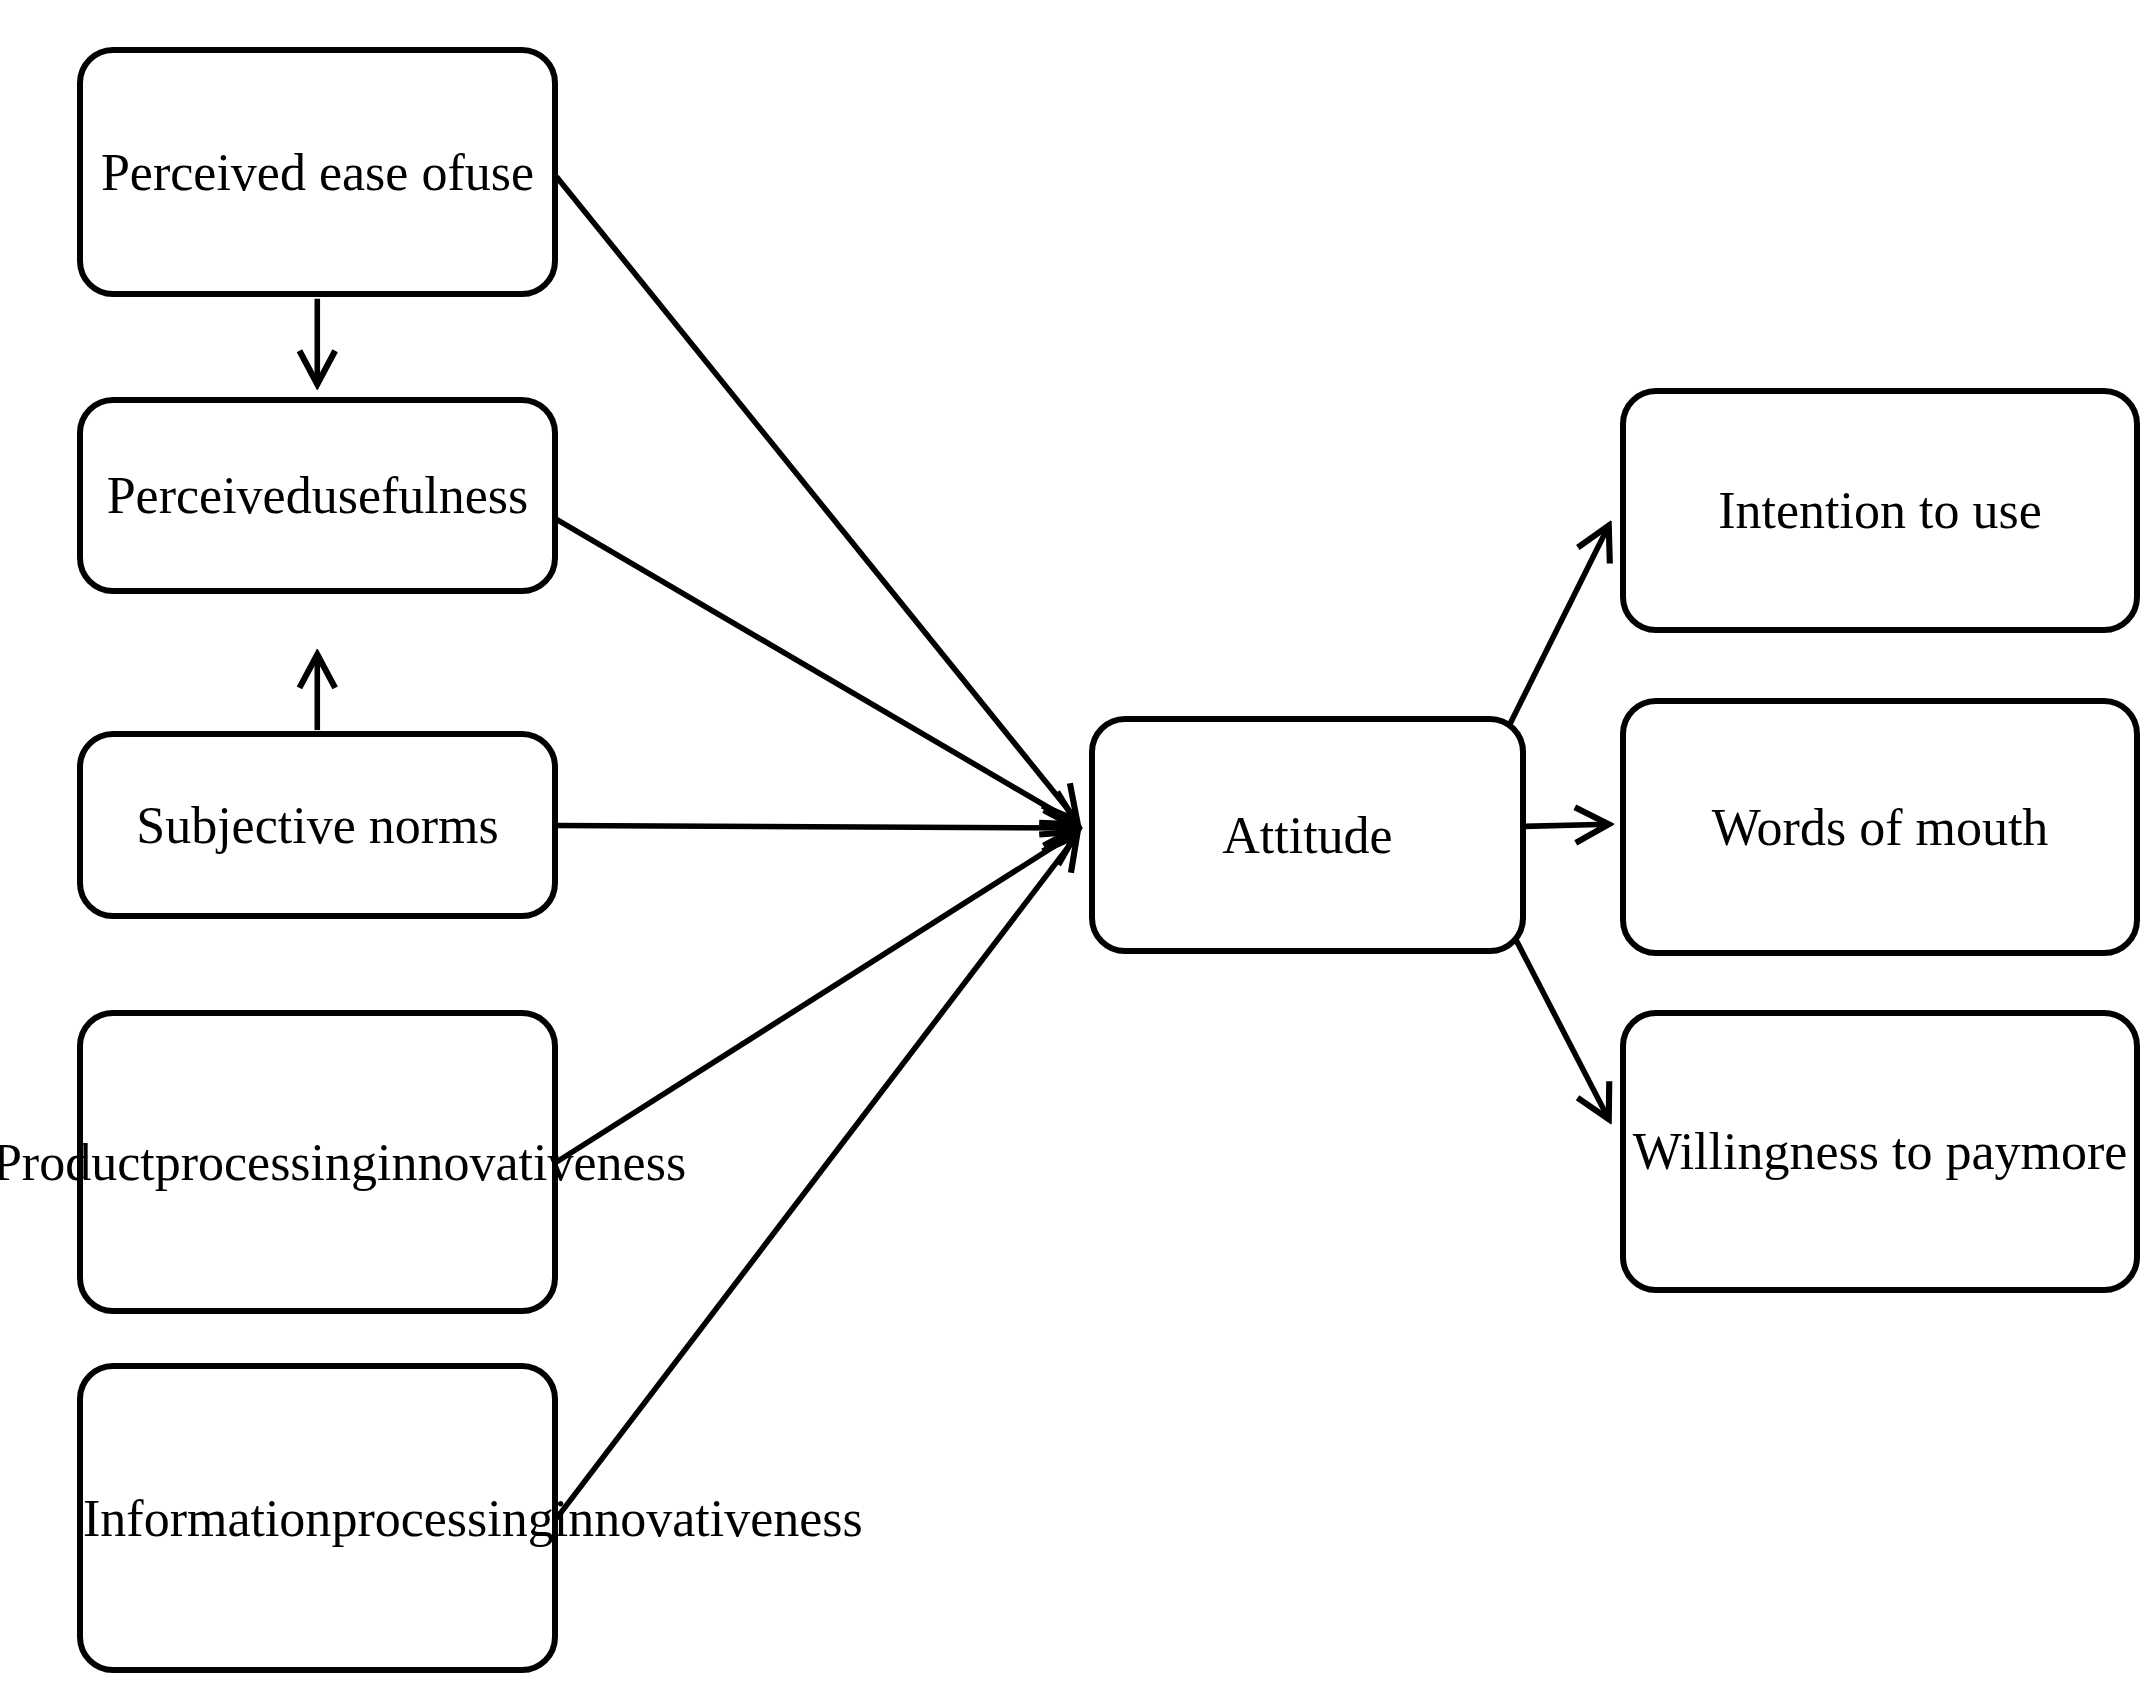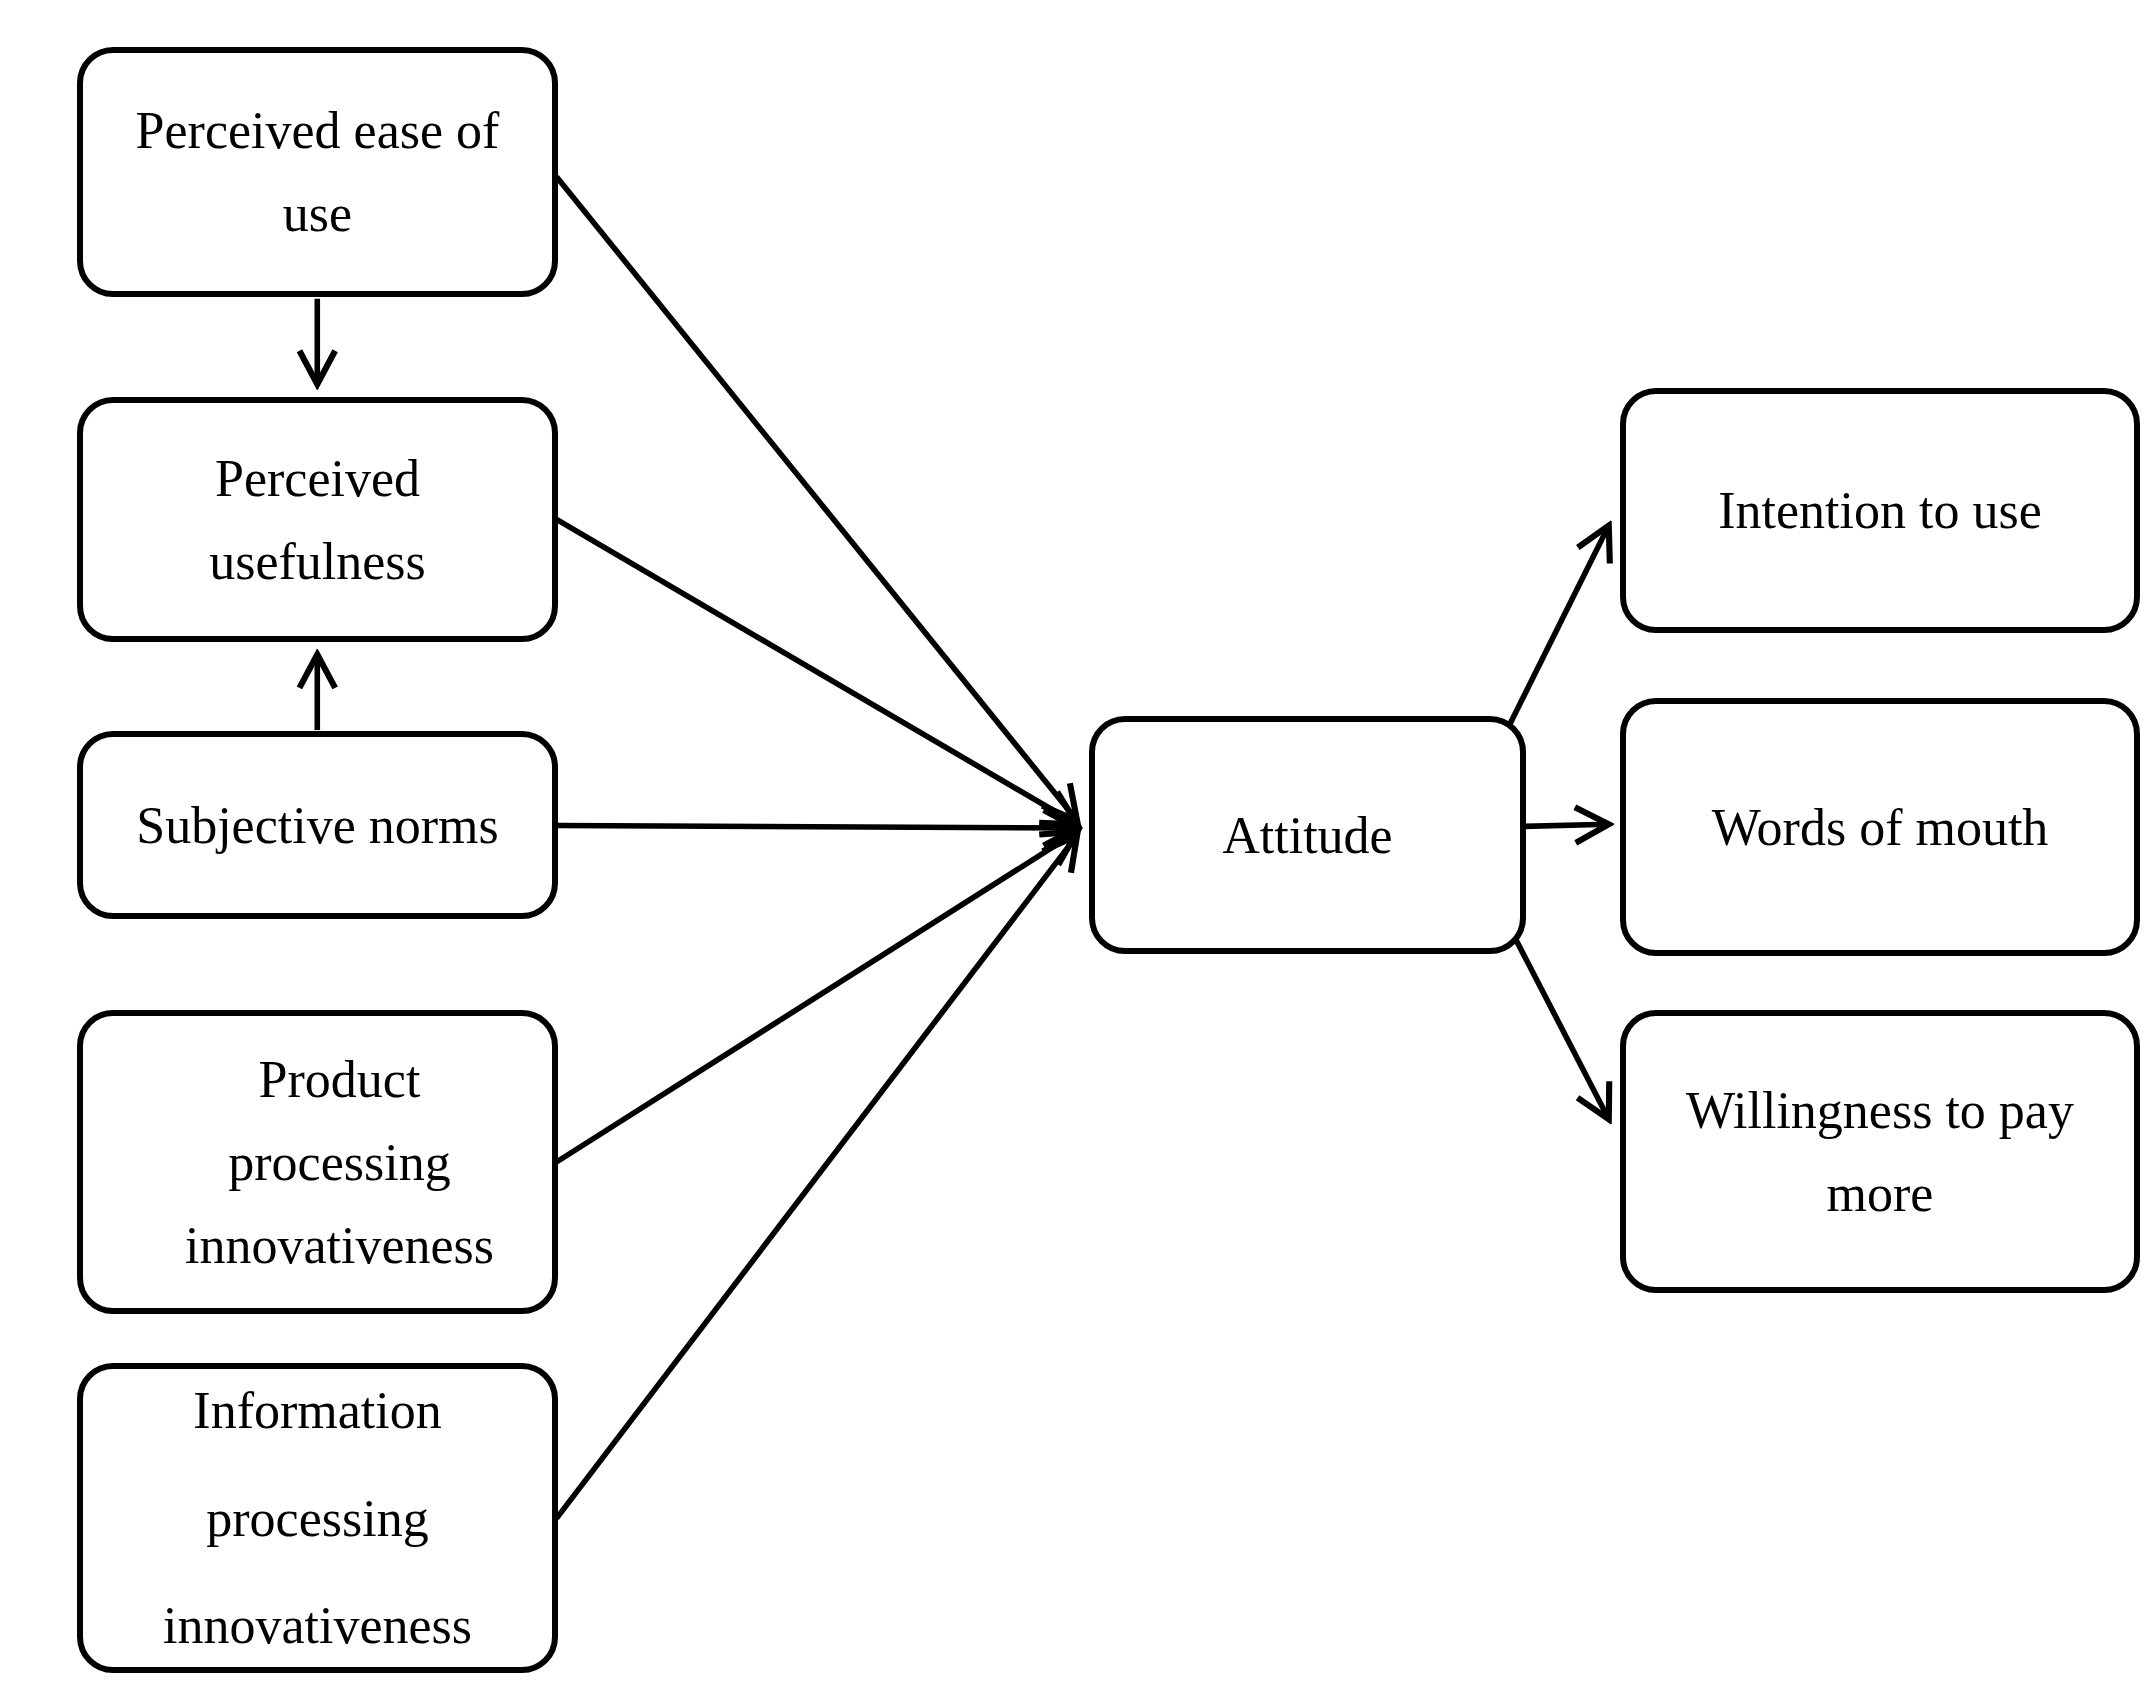--- a/index.html
+++ b/index.html
@@ -25,21 +25,21 @@
     z-index: 1;
     pointer-events: none;
   }
   .node {
     position: absolute;
     box-sizing: border-box;
     background: #ffffff;
     border: 6.2px solid #000000;
     border-radius: 36px;
     display: flex;
-    flex-direction: column;
+    flex-direction: row;
     justify-content: center;
     align-items: center;
     z-index: 2;
   }
   .node-line {
     display: block;
     font-size: 52px;
     line-height: 83px;
     text-align: center;
     white-space: nowrap;
@@ -66,21 +66,21 @@
         <line x1="2353" y1="1336" x2="2596" y2="848" stroke="#000000" stroke-width="9" marker-end="url(#arrowhead)"></line>
         <line x1="2353" y1="1336" x2="2596" y2="1330" stroke="#000000" stroke-width="9" marker-end="url(#arrowhead)"></line>
         <line x1="2353" y1="1336" x2="2596" y2="1806" stroke="#000000" stroke-width="9" marker-end="url(#arrowhead)"></line>
       </g>
   </svg>
   <div id="nodes-layer">
       <div class="node" style="left: 77px; top: 47px; width: 481px; height: 250px;">
         <span class="node-line">Perceived ease of</span>
         <span class="node-line">use</span>
       </div>
-      <div class="node" style="left: 77px; top: 397px; width: 481px; height: 245px;">
+      <div class="node" style="left: 77px; top: 397px; width: 481px; height: 197px;">
         <span class="node-line">Perceived</span>
         <span class="node-line">usefulness</span>
       </div>
       <div class="node" style="left: 77px; top: 731px; width: 481px; height: 188px;">
         <span class="node-line">Subjective norms</span>
       </div>
       <div class="node" style="left: 77px; top: 1010px; width: 481px; height: 304px; padding-left: 44px;">
         <span class="node-line">Product</span>
         <span class="node-line">processing</span>
         <span class="node-line">innovativeness</span>

